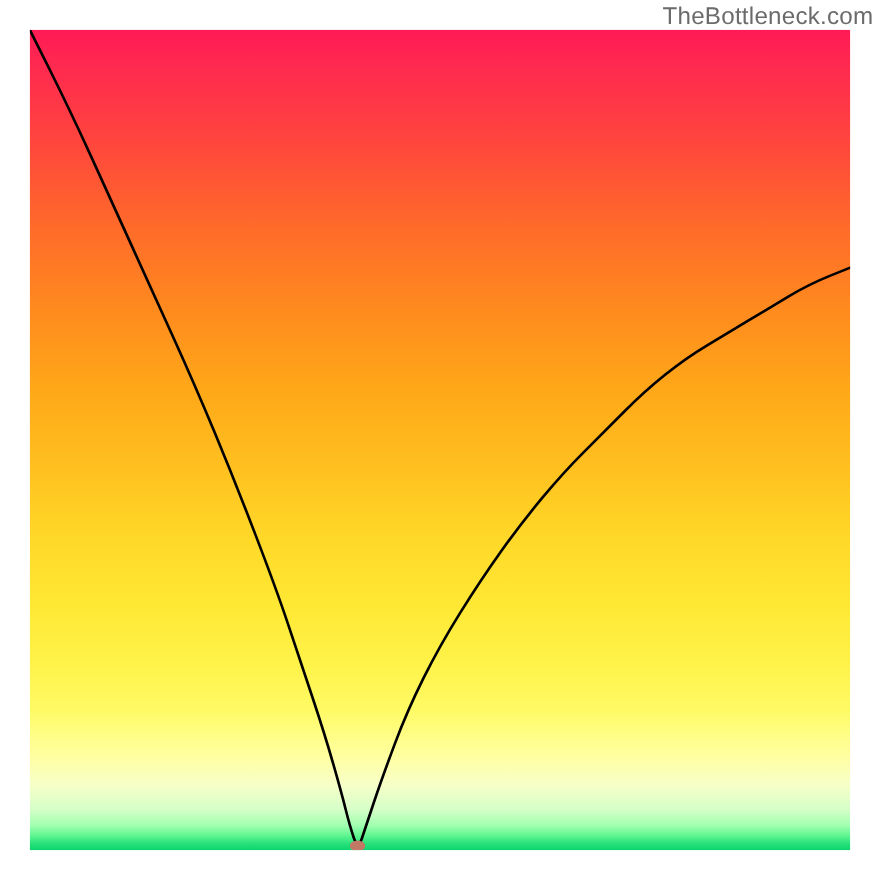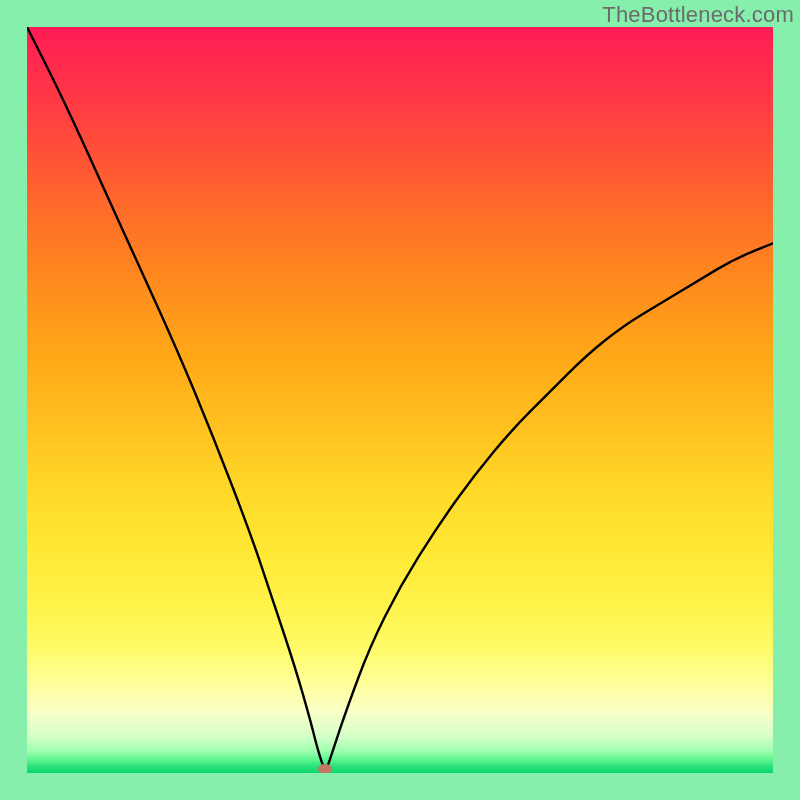--- a/index.html
+++ b/index.html
@@ -10,21 +10,21 @@
     overflow: hidden;
     background: #000;
     font-family: Arial, Helvetica, sans-serif;
   }
   .frame {
     position: absolute;
     left: 0;
     top: 0;
     width: 800px;
     height: 800px;
-    background: #86efac;
+    background: #ffffff;
   }
   .plot-area {
     position: absolute;
     left: 27px;
     top: 27px;
     width: 746px;
     height: 746px;
     overflow: hidden;
   }
   .gradient {

